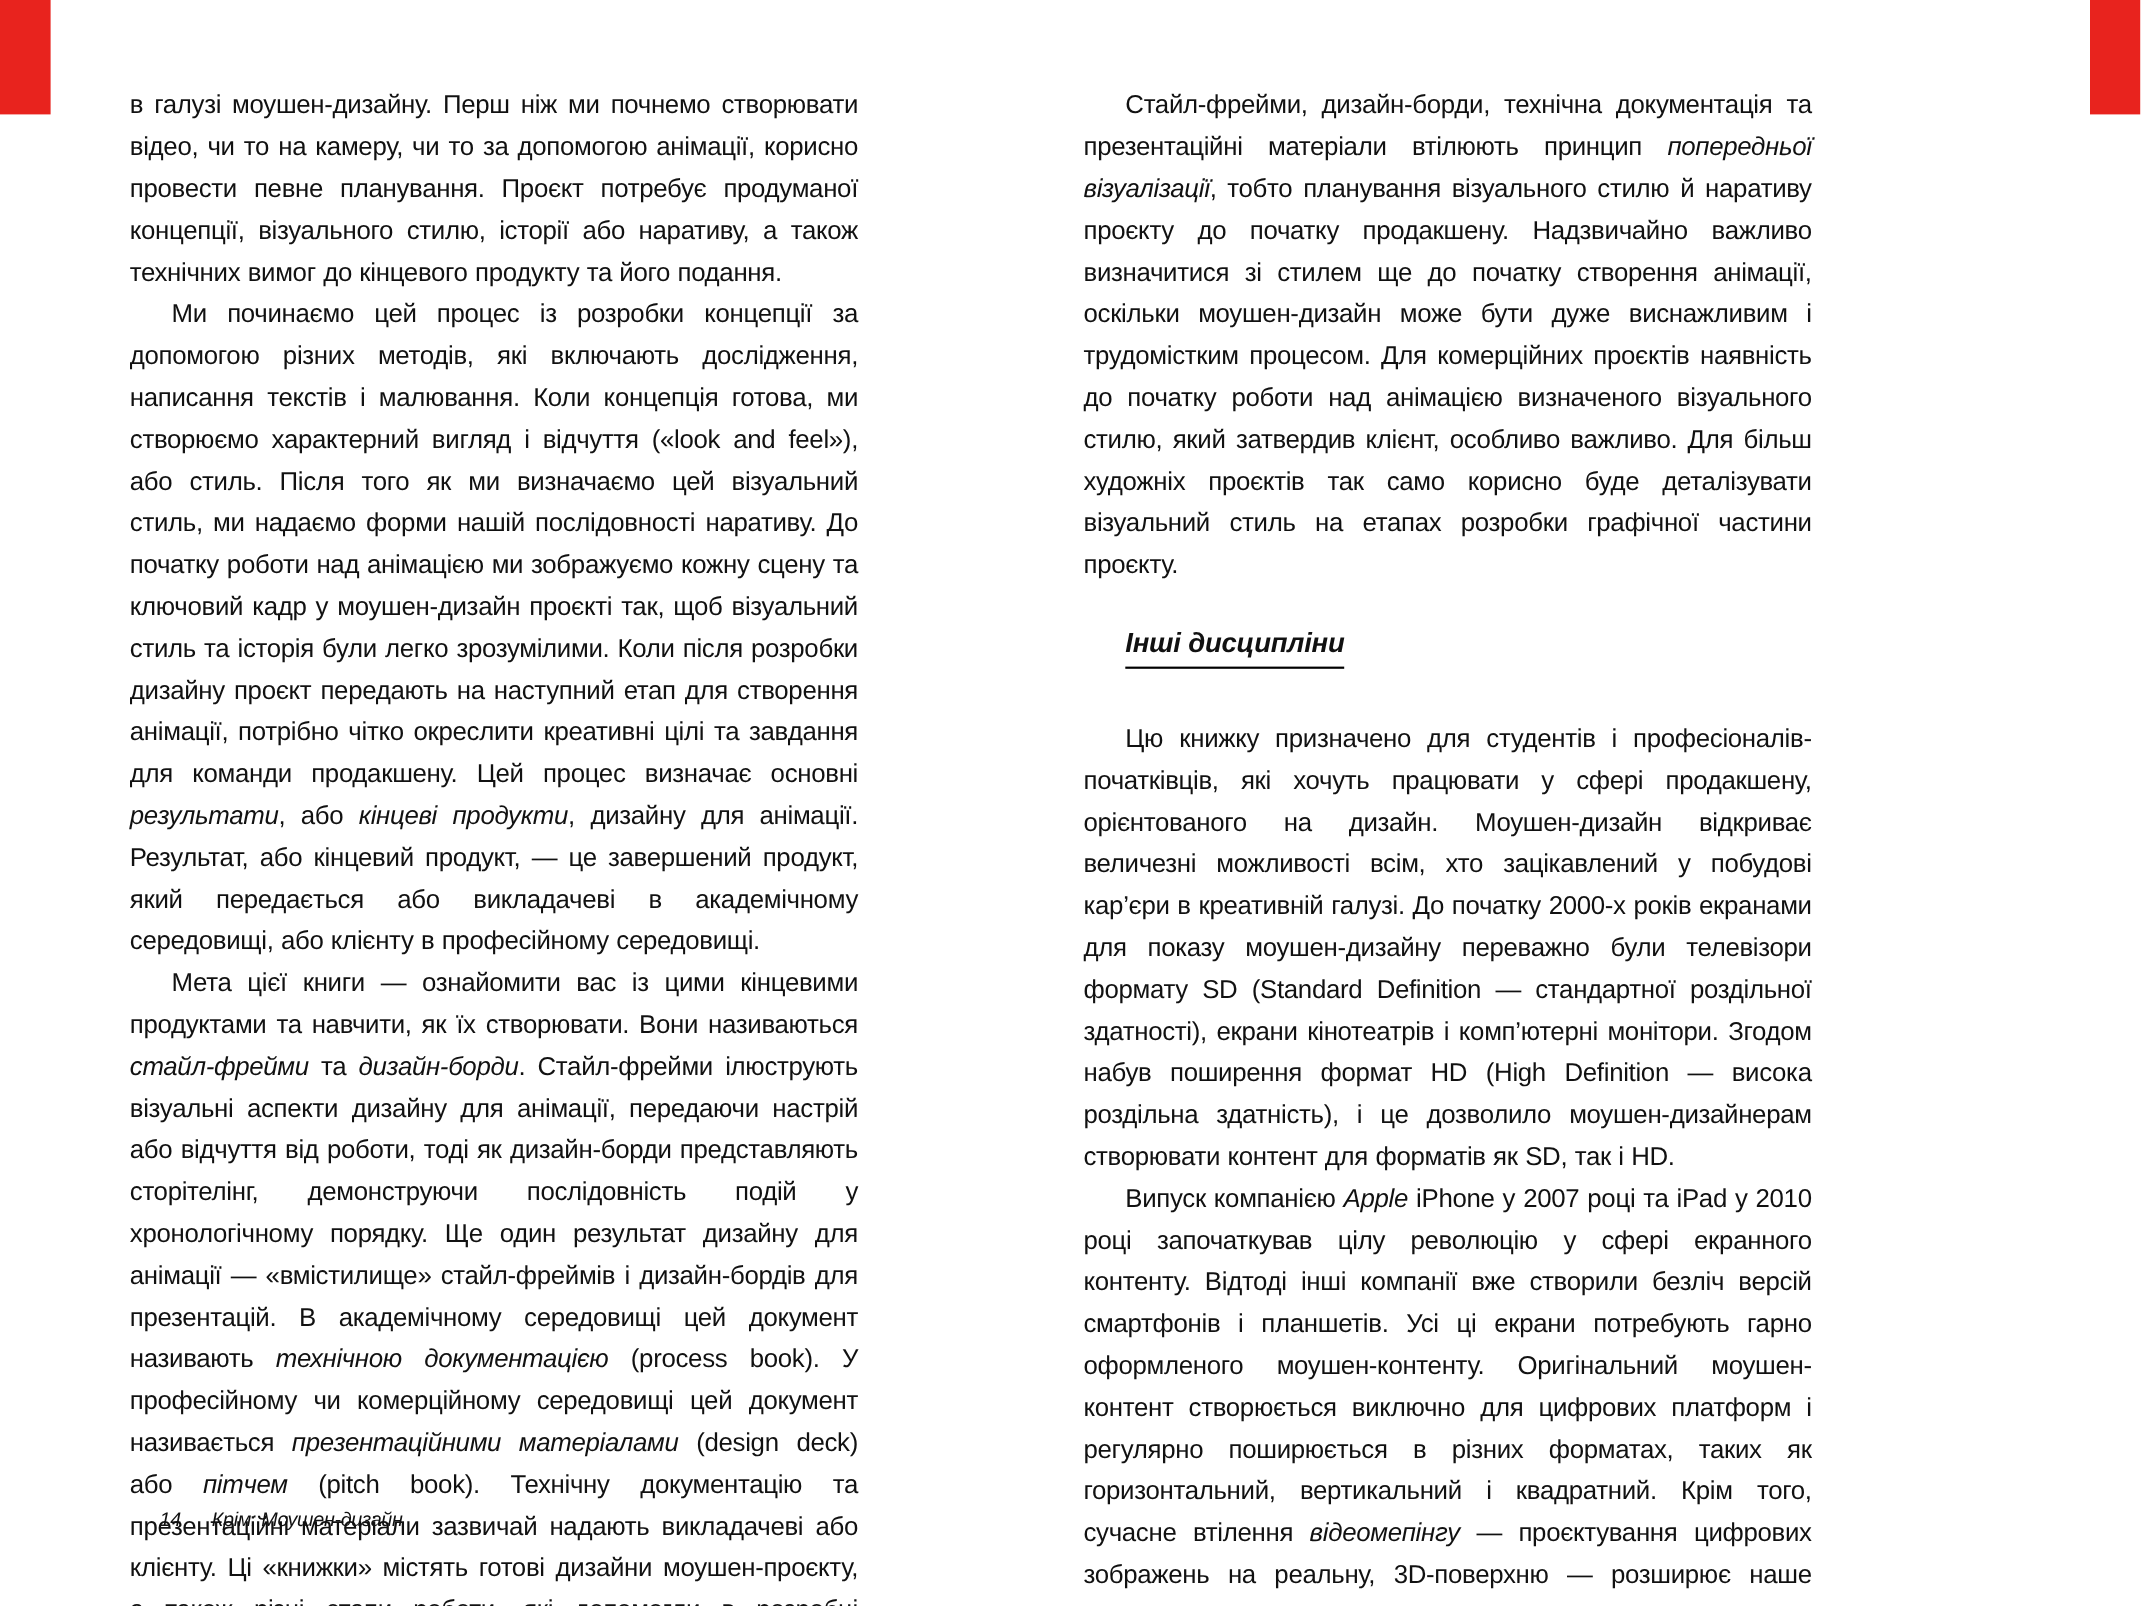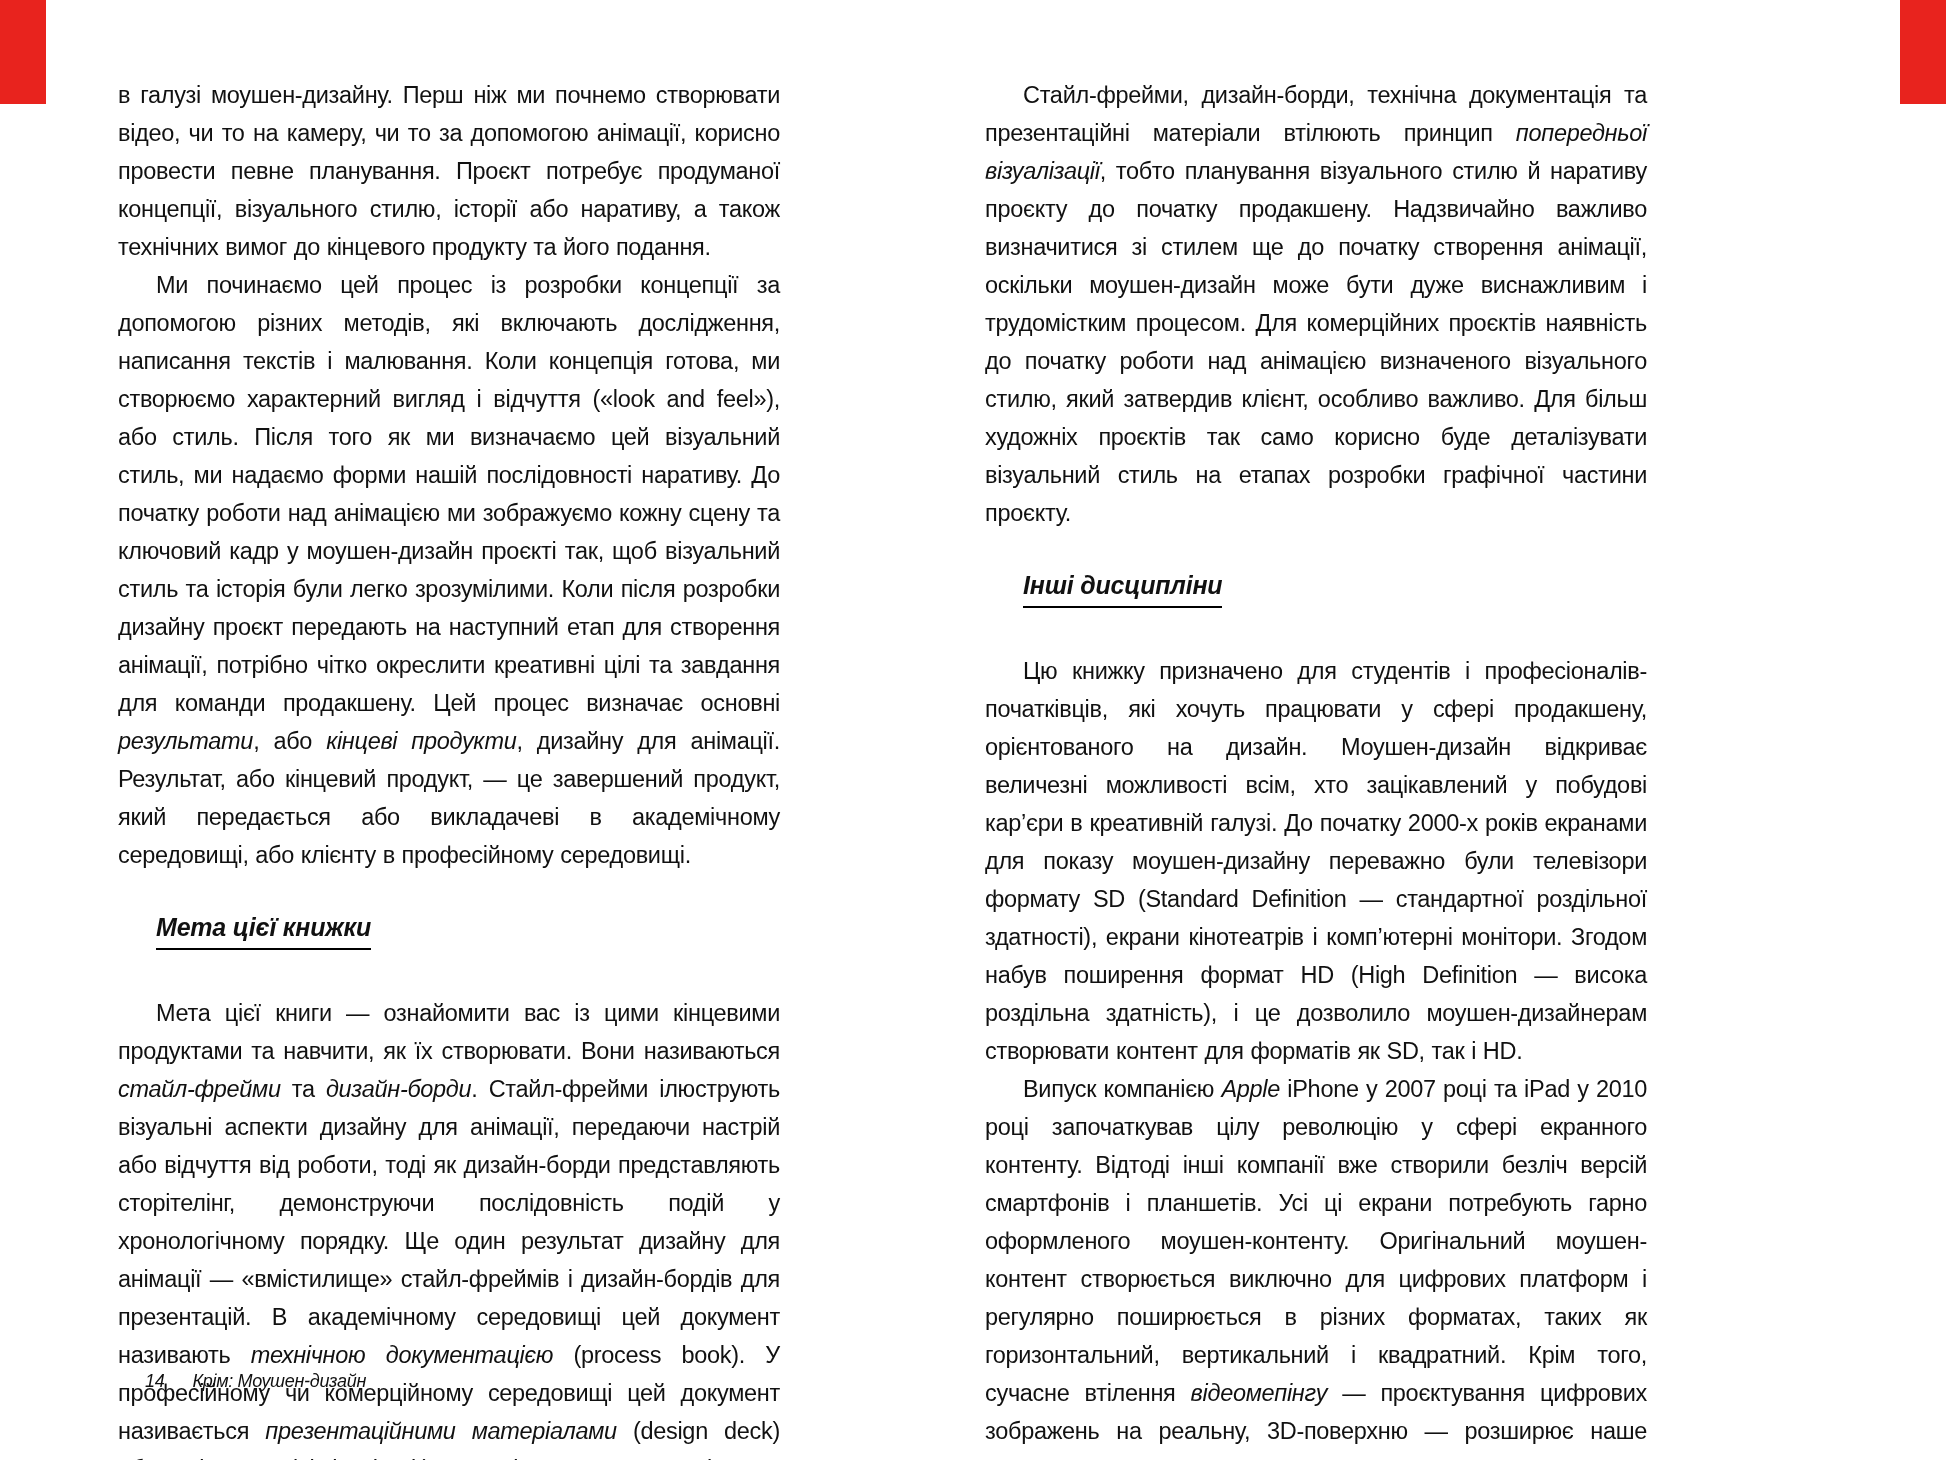--- a/index.html
+++ b/index.html
@@ -74,21 +74,20 @@
 <body>
 
 <div id="page" style="background: rgb(255, 255, 255);">
 
   <div class="corner-bar left" style="background: rgb(232, 35, 30);"></div>
   <div class="corner-bar right" style="background: rgb(232, 35, 30);"></div>
 
   <div class="column left">
       <p class="para"><span>в галузі моушен-дизайну. Перш ніж ми почнемо створювати відео, чи то на камеру, чи то за допомогою анімації, корисно провести певне планування. Проєкт потребує продуманої концепції, візуального стилю, історії або наративу, а також технічних вимог до кінцевого продукту та його подання.</span></p>
       <p class="para indent"><span>Ми починаємо цей процес із розробки концепції за допомогою різних методів, які включають дослідження, написання текстів і малювання. Коли концепція готова, ми створюємо характерний вигляд і відчуття («look and feel»), або стиль. Після того як ми визначаємо цей візуальний стиль, ми надаємо форми нашій послідовності наративу. До початку роботи над анімацією ми зображуємо кожну сцену та ключовий кадр у моушен-дизайн проєкті так, щоб візуальний стиль та історія були легко зрозумілими. Коли після розробки дизайну проєкт передають на наступний етап для створення анімації, потрібно чітко окреслити креативні цілі та завдання для команди продакшену. Цей процес визначає основні </span><span class="it">результати</span><span>, або </span><span class="it">кінцеві продукти</span><span>, дизайну для анімації. Результат, або кінцевий продукт, — це завершений продукт, який передається або викладачеві в академічному середовищі, або клієнту в професійному середовищі.</span></p>
-      <h2 class="heading"><span class="heading-text">Мета цієї книжки</span></h2>
       <p class="para indent"><span>Мета цієї книги — ознайомити вас із цими кінцевими продуктами та навчити, як їх створювати. Вони називаються </span><span class="it">стайл-фрейми</span><span> та </span><span class="it">дизайн-борди</span><span>. Стайл-фрейми ілюструють візуальні аспекти дизайну для анімації, передаючи настрій або відчуття від роботи, тоді як дизайн-борди представляють сторітелінг, демонструючи послідовність подій у хронологічному порядку. Ще один результат дизайну для анімації — «вмістилище» стайл-фреймів і дизайн-бордів для презентацій. В академічному середовищі цей документ називають </span><span class="it">технічною документацією</span><span> (process book). У професійному чи комерційному середовищі цей документ називається </span><span class="it">презентаційними матеріалами</span><span> (design deck) або </span><span class="it">пітчем</span><span> (pitch book). Технічну документацію та презентаційні матеріали зазвичай надають викладачеві або клієнту. Ці «книжки» містять готові дизайни моушен-проєкту, а також різні етапи роботи, які допомогли в розробці концепції.</span></p>
     </div>
 
   <div class="column right">
       <p class="para indent"><span>Стайл-фрейми, дизайн-борди, технічна документація та презентаційні матеріали втілюють принцип </span><span class="it">попередньої візуалізації</span><span>, тобто планування візуального стилю й наративу проєкту до початку продакшену. Надзвичайно важливо визначитися зі стилем ще до початку створення анімації, оскільки моушен-дизайн може бути дуже виснажливим і трудомістким процесом. Для комерційних проєктів наявність до початку роботи над анімацією визначеного візуального стилю, який затвердив клієнт, особливо важливо. Для більш художніх проєктів так само корисно буде деталізувати візуальний стиль на етапах розробки графічної частини проєкту.</span></p>
       <h2 class="heading"><span class="heading-text">Інші дисципліни</span></h2>
       <p class="para indent"><span>Цю книжку призначено для студентів і професіоналів-початківців, які хочуть працювати у сфері продакшену, орієнтованого на дизайн. Моушен-дизайн відкриває величезні можливості всім, хто зацікавлений у побудові кар’єри в креативній галузі. До початку 2000-х років екранами для показу моушен-дизайну переважно були телевізори формату SD (Standard Definition — стандартної роздільної здатності), екрани кінотеатрів і комп’ютерні монітори. Згодом набув поширення формат HD (High Definition — висока роздільна здатність), і це дозволило моушен-дизайнерам створювати контент для форматів як SD, так і HD.</span></p>
       <p class="para indent"><span>Випуск компанією </span><span class="it">Apple</span><span> iPhone у 2007 році та iPad у 2010 році започаткував цілу революцію у сфері екранного контенту. Відтоді інші компанії вже створили безліч версій смартфонів і планшетів. Усі ці екрани потребують гарно оформленого моушен-контенту. Оригінальний моушен-контент створюється виключно для цифрових платформ і регулярно поширюється в різних форматах, таких як горизонтальний, вертикальний і квадратний. Крім того, сучасне втілення </span><span class="it">відеомепінгу</span><span> — проєктування цифрових зображень на реальну, 3D-поверхню — розширює наше уявлення про екрани, перетворюючи середовище та архітектуру на дисплеї для моушен-дизайну. Оскільки технології роблять екрани більш гнучкими, ми можемо розраховувати на їх використання в дедалі різноманітніших сферах нашого життя.</span></p>
     </div>
 

